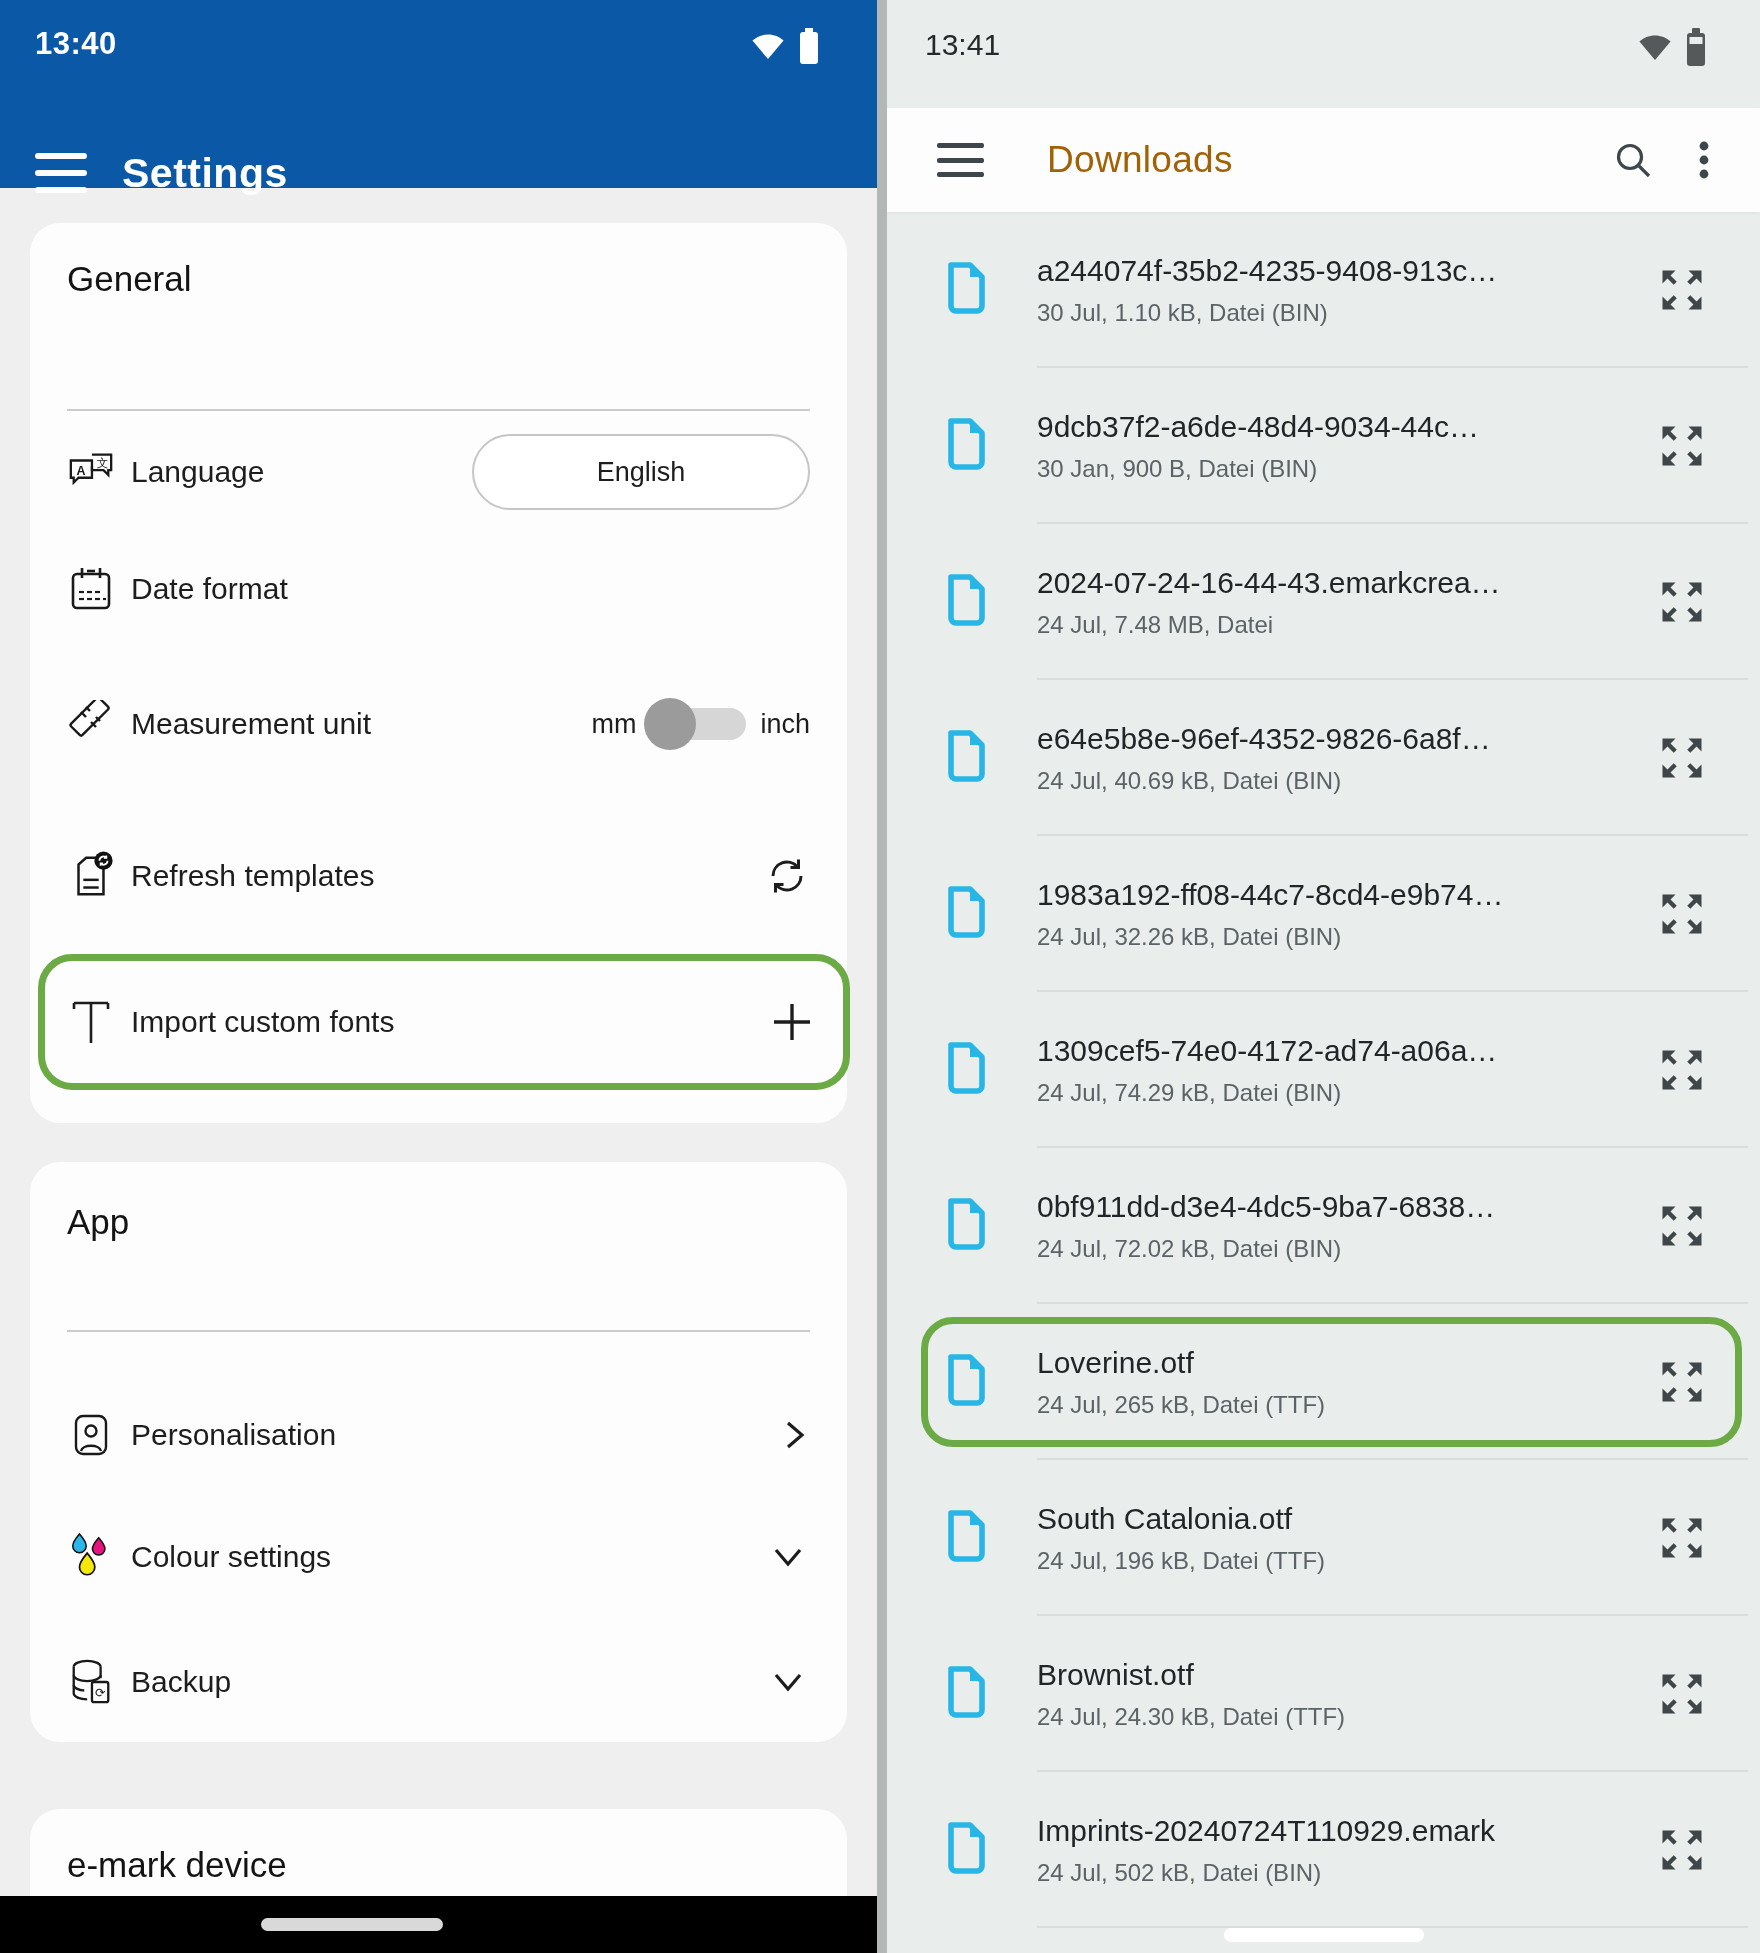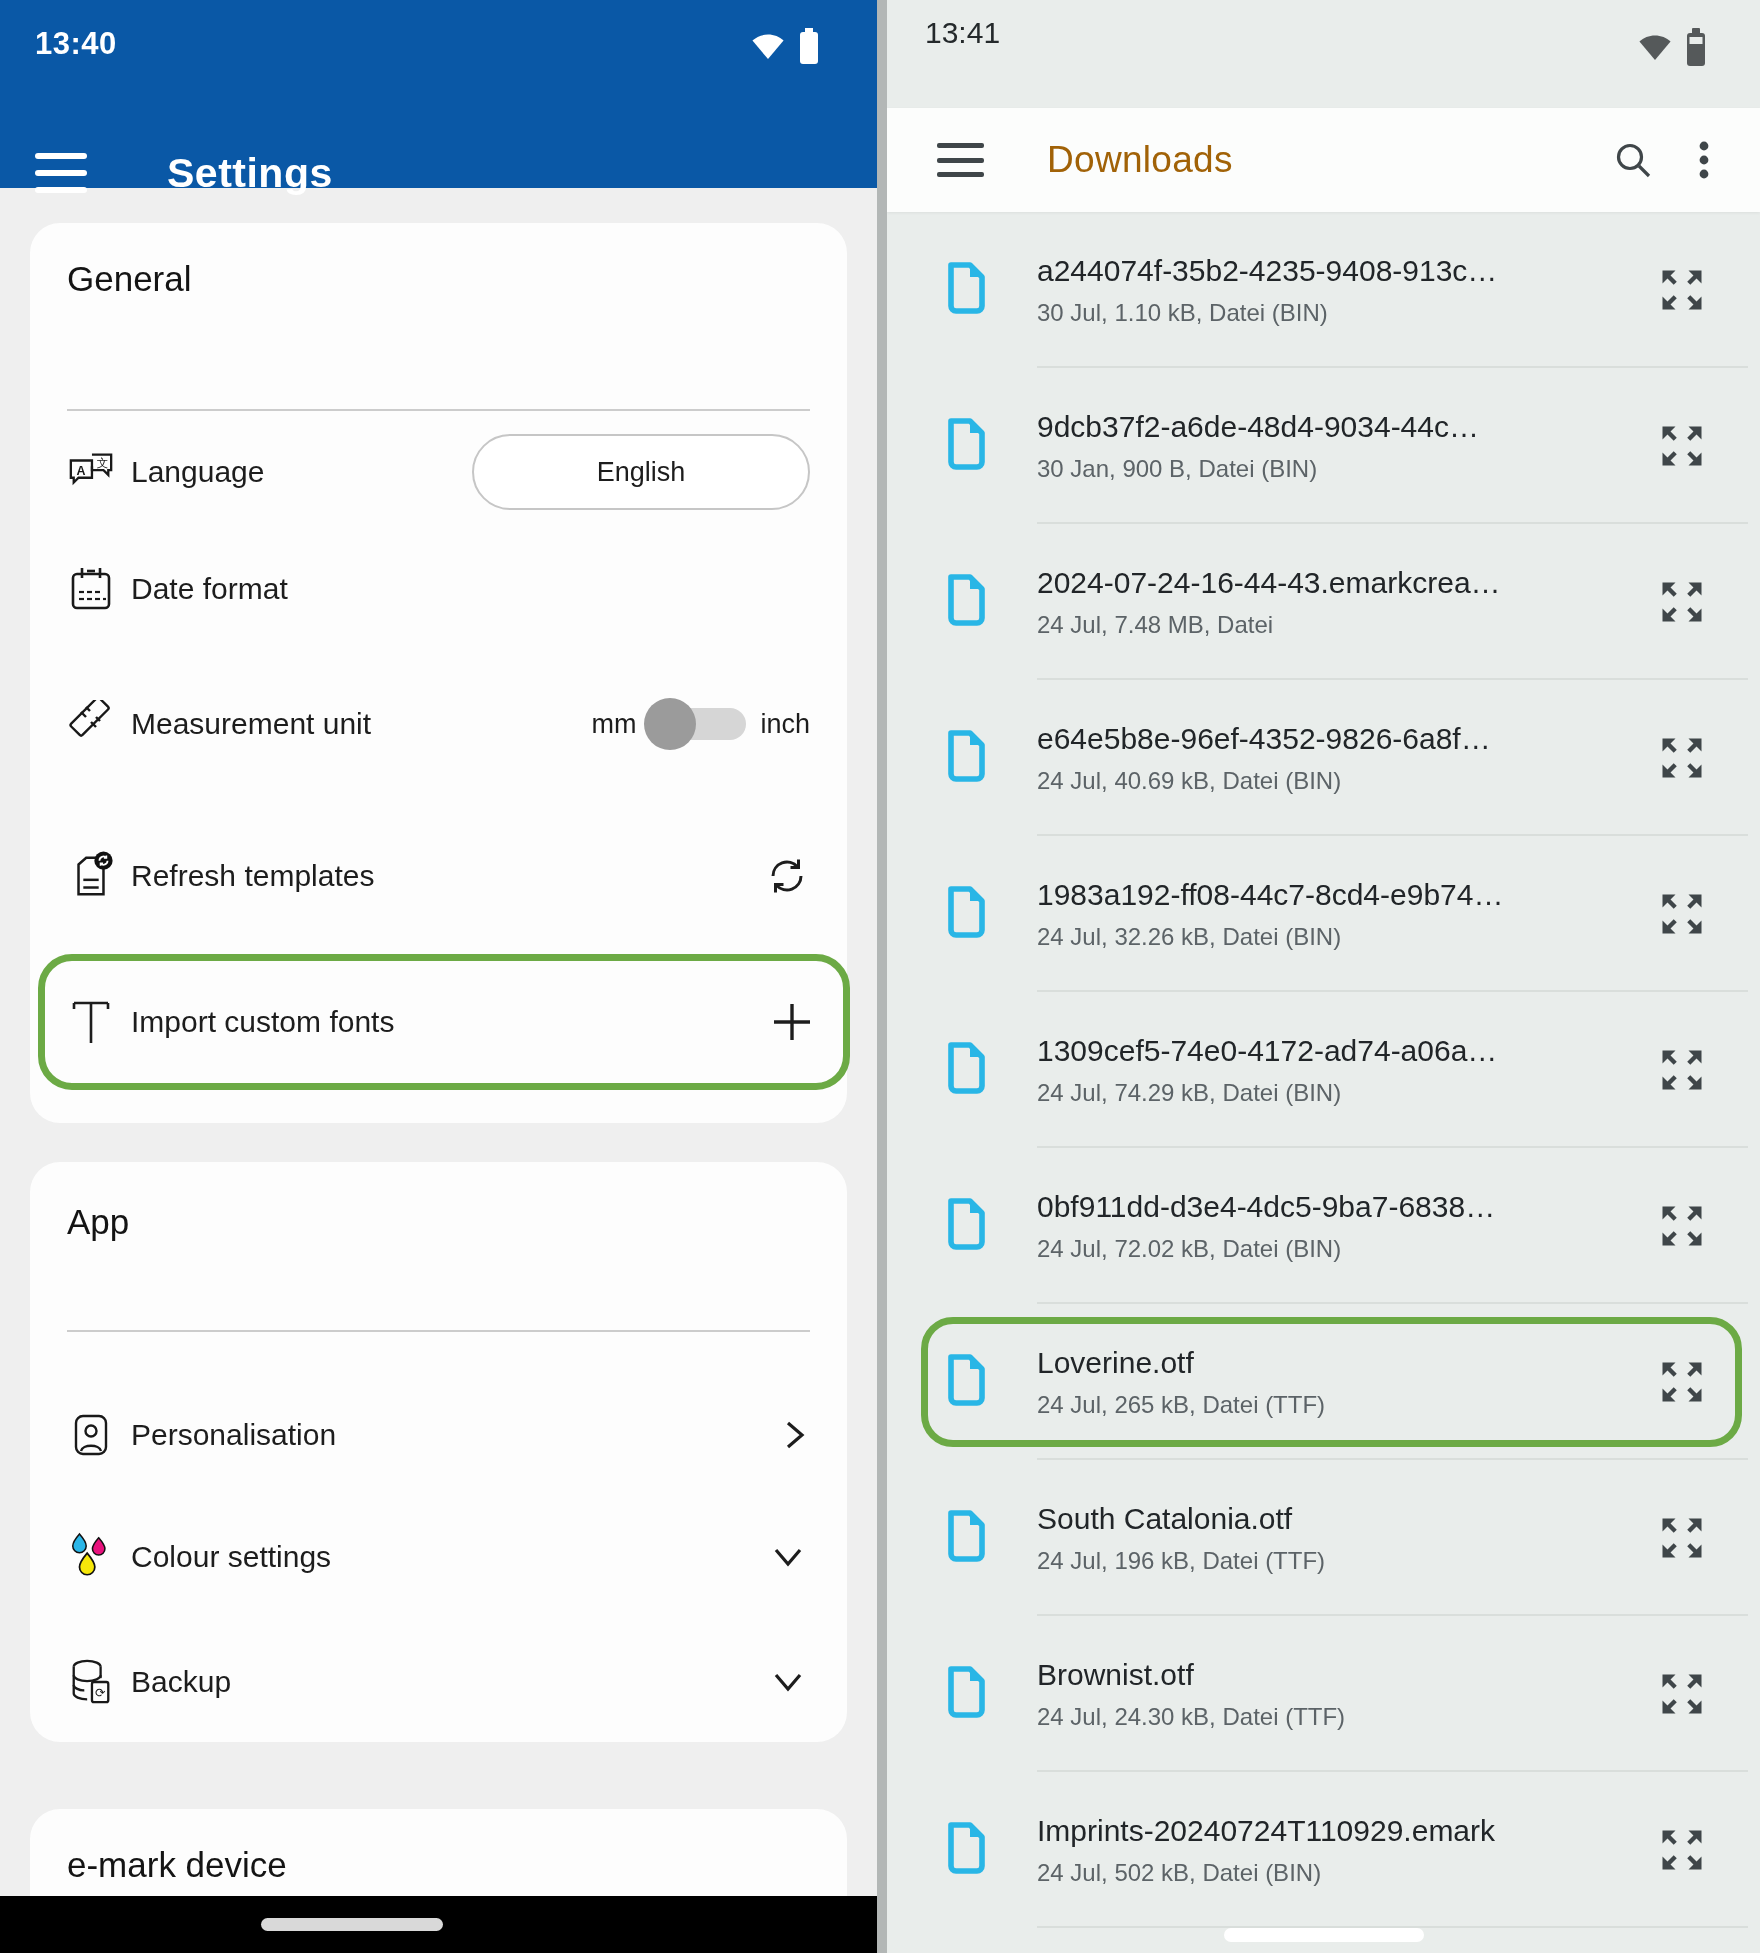--- a/index.html
+++ b/index.html
@@ -8,21 +8,21 @@
   .screen { position:relative; width:1760px; height:1953px; display:flex; overflow:hidden; }
 
   
   .left-panel { position:relative; width:877px; height:1953px; background:#efefef; overflow:hidden; flex:none; }
   .lp-top { position:relative; height:188px; background:var(--header-blue); }
   .lp-status-time { position:absolute; left:35px; top:26px; color:#fff; font-size:31px; font-weight:600; letter-spacing:.5px; }
   .lp-status-icons { position:absolute; right:58px; top:28px; display:flex; align-items:center; gap:14px; }
   .lp-appbar { position:absolute; left:35px; top:138px; height:70px; display:flex; align-items:center; }
   .burger { display:flex; flex-direction:column; justify-content:space-between; width:52px; height:40px; cursor:pointer; }
   .burger span { display:block; height:6px; border-radius:3px; background:#fff; }
-  .lp-title { color:#fff; font-size:41px; font-weight:600; margin-left:80px; letter-spacing:.5px; }
+  .lp-title { color:#fff; font-size:41px; font-weight:600; margin-left:35px; letter-spacing:.5px; }
 
   .lp-body { position:relative; padding:0 30px; }
   .card { background:#fdfdfd; border-radius:30px; padding:0 37px; }
   .card-heading { font-size:35px; font-weight:500; color:#141414; }
   .card-divider { height:2px; background:#cccccc; }
 
   .card-general { margin-top:35px; height:900px; padding-top:36px; }
   .card-general .card-divider { margin-top:110px; }
   .card-app { margin-top:39px; height:580px; padding-top:40px; }
   .card-app .card-divider { margin-top:88px; }
@@ -56,21 +56,21 @@
 
   .lp-navbar { position:absolute; left:0; bottom:0; width:877px; height:57px; background:#000; z-index:5; }
   .lp-navbar .home-pill { position:absolute; left:261px; top:22px; width:182px; height:13px; border-radius:7px; background:#d9d9d9; }
 
   
   .panel-divider { width:10px; height:1953px; background:#b3b7b6; flex:none; }
 
   
   .right-panel { position:relative; width:873px; height:1953px; background:#e9edeb; overflow:hidden; flex:none; }
   .rp-status { position:relative; height:108px; }
-  .rp-status-time { position:absolute; left:38px; top:16px; color:#24292b; font-size:30px; font-weight:500; }
+  .rp-status-time { position:absolute; left:38px; top:28px; color:#24292b; font-size:30px; font-weight:500; }
   .rp-status-icons { position:absolute; right:54px; top:28px; display:flex; align-items:center; gap:14px; }
   .rp-appbar { position:relative; height:104px; background:#fcfdfc; display:flex; align-items:center; padding:0 50px;
                box-shadow:0 1px 3px rgba(0,0,0,.06); }
   .rp-burger { display:flex; flex-direction:column; justify-content:space-between; width:47px; height:34px; cursor:pointer; }
   .rp-burger span { display:block; height:5px; border-radius:2px; background:#3f4649; }
   .rp-title { font-size:37px; font-weight:500; color:#a16207; margin-left:63px; letter-spacing:.3px; }
   .rp-actions { margin-left:auto; display:flex; align-items:center; gap:44px; }
   .icon-btn { display:flex; align-items:center; justify-content:center; cursor:pointer; }
 
   .file-list { position:relative; }

